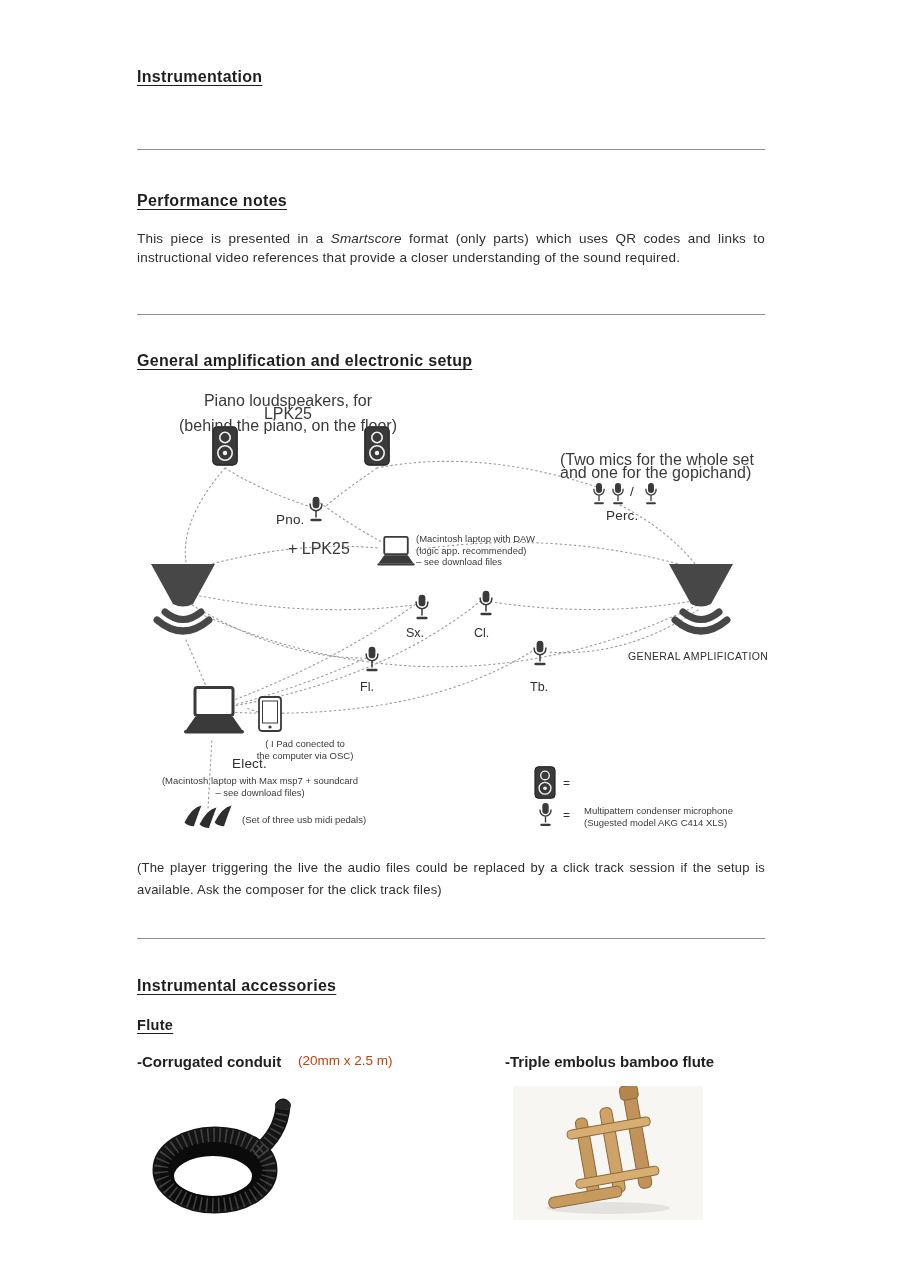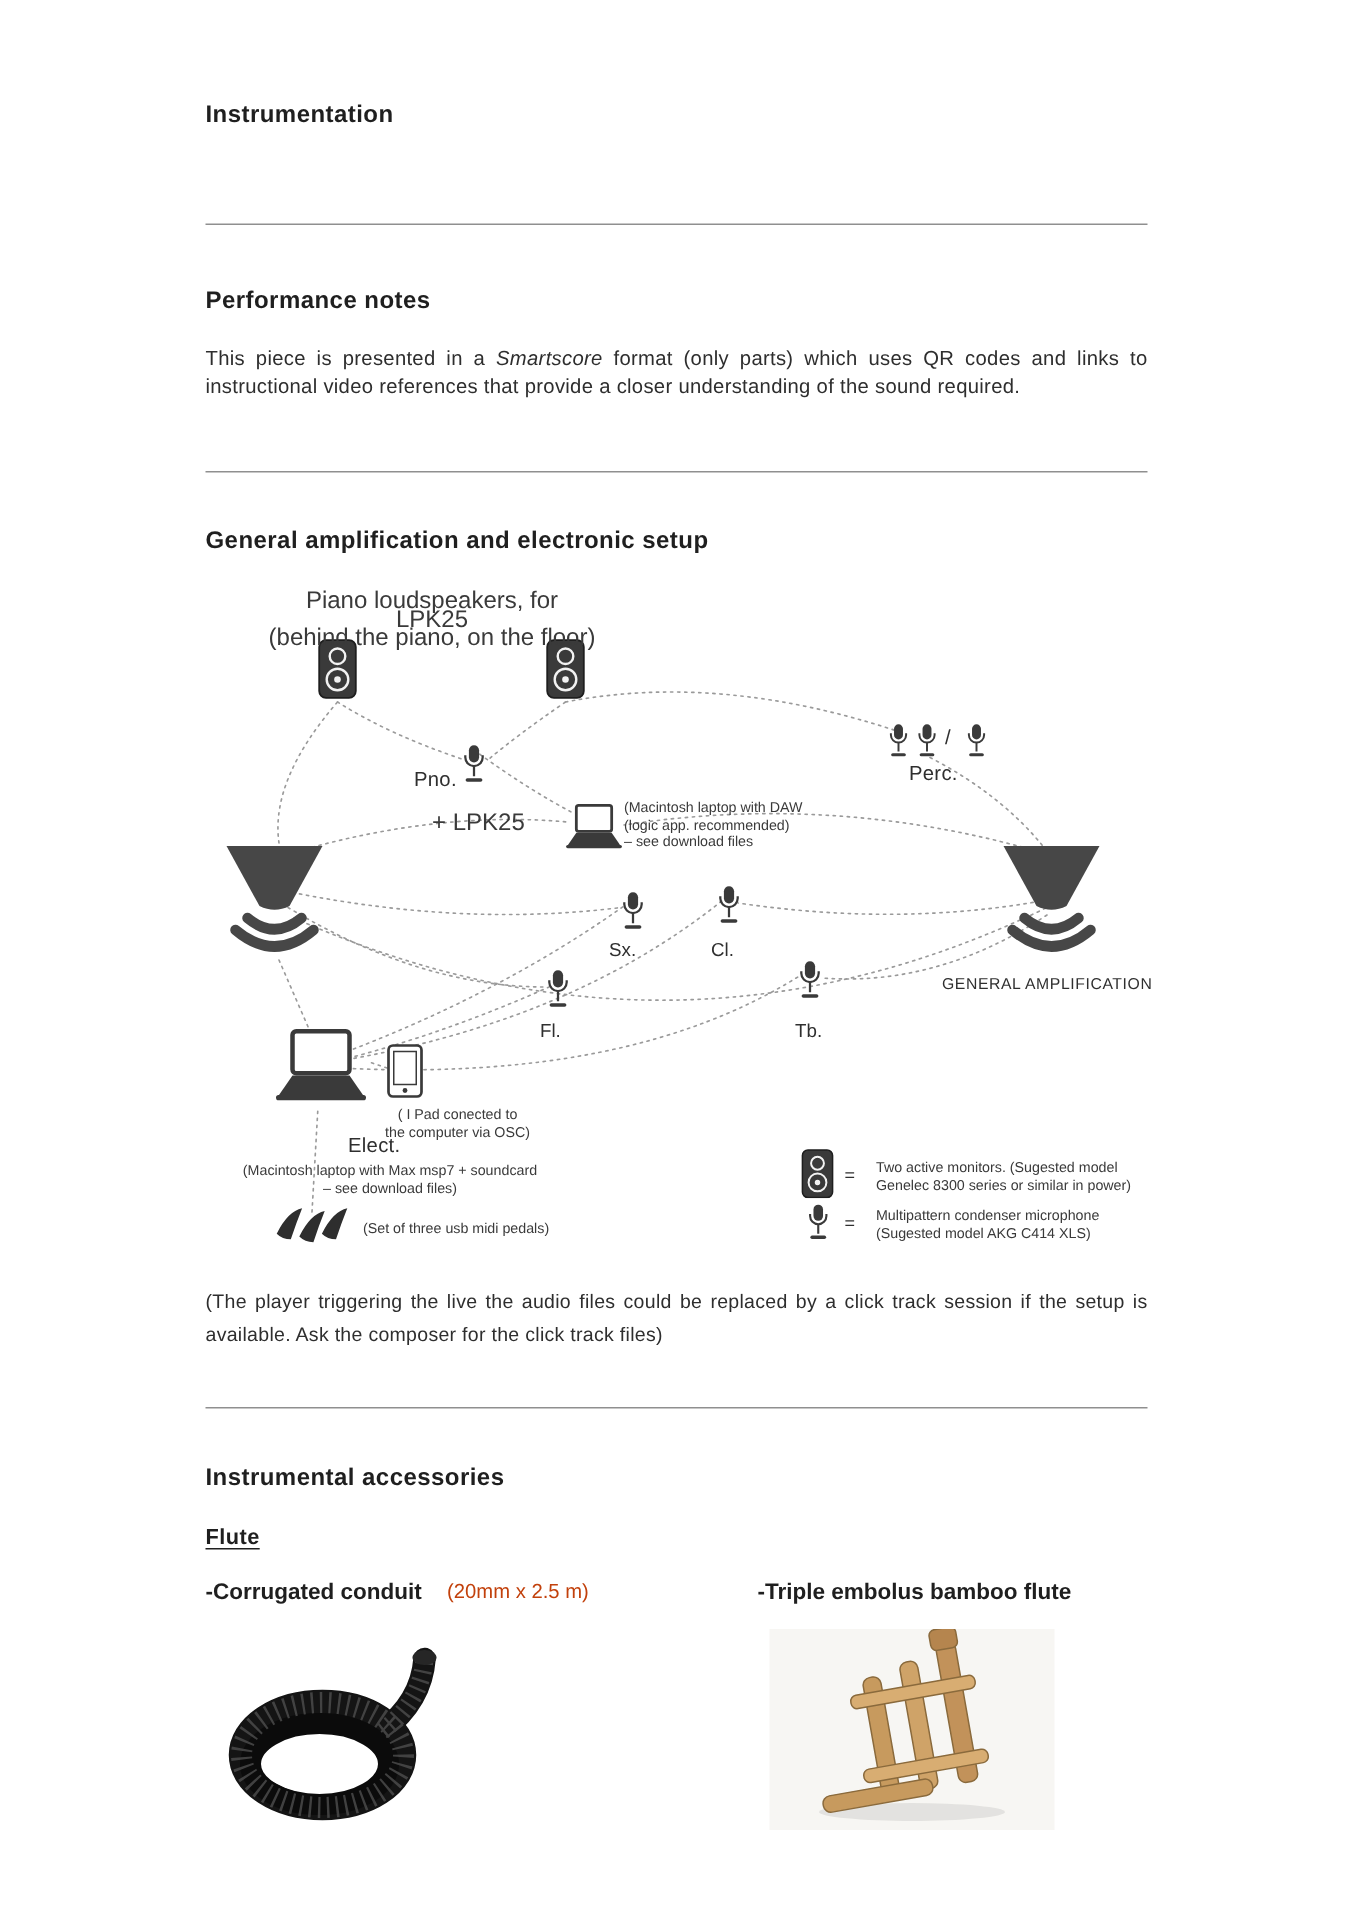--- a/index.html
+++ b/index.html
@@ -3,21 +3,21 @@
 <meta charset="utf-8">
 <style>
   html,body{margin:0;padding:0;background:#fff;}
   .page{
     position:relative;width:900px;height:1272px;background:#ffffff;
     font-family:"Liberation Sans", sans-serif;color:#2e2e2e;overflow:hidden;
   }
   .abs{position:absolute;}
   h2.sec-h{
     margin:0;font-size:16px;font-weight:bold;color:#1f1f1f;
-    text-underline-offset:3px;letter-spacing:.3px;
+    text-decoration:underline;text-underline-offset:3px;letter-spacing:.3px;
   }
   h3.sub-h{
     margin:0;font-size:14.5px;font-weight:bold;color:#1f1f1f;
     text-decoration:underline;text-underline-offset:3px;letter-spacing:.3px;
   }
   .body-text{font-size:13.5px;line-height:19px;color:#2e2e2e;letter-spacing:.2px;margin:0;}
   .just{text-align:justify;text-align-last:left;}
   .rule{position:absolute;left:137px;width:628px;border:none;border-top:1px solid #8f8f8f;margin:0;}
   
   .diagram{position:absolute;left:0;top:390px;width:900px;height:462px;}
@@ -116,20 +116,22 @@
 
     <div class="dlabel center" style="left:178px;top:5px;width:220px;">Piano loudspeakers, for LPK25
 (behind the piano, on the floor)</div>
     <svg class="icon" style="left:212px;top:36px;" width="26" height="40">
         <use href="#icon-monitor"></use>
       </svg>
     <svg class="icon" style="left:364px;top:36px;" width="26" height="40">
         <use href="#icon-monitor"></use>
       </svg>
 
+    <div class="dlabel" style="left:560px;top:64px;width:200px;">(Two mics for the whole set
+and one for the gopichand)</div>
     <svg class="icon" style="left:592px;top:92px;" width="14" height="24">
         <use href="#icon-mic"></use>
       </svg>
     <svg class="icon" style="left:611px;top:92px;" width="14" height="24">
         <use href="#icon-mic"></use>
       </svg>
     <div class="lab-lg" style="left:630px;top:94px;">/</div>
     <svg class="icon" style="left:644px;top:92px;" width="14" height="24">
         <use href="#icon-mic"></use>
       </svg>
@@ -185,22 +187,20 @@
 – see download files)</div>
     <svg class="icon" style="left:182px;top:408px;" width="52" height="32">
         <use href="#icon-pedals"></use>
       </svg>
     <div class="dlabel tiny" style="left:242px;top:424px;">(Set of three usb midi pedals)</div>
 
     <svg class="icon" style="left:534px;top:376px;" width="22" height="33">
         <use href="#icon-monitor"></use>
       </svg>
     <div class="eq" style="left:563px;top:386px;">=</div>
-    <div class="dlabel tiny" style="left:584px;top:383px;width:200px;">Two active monitors. (Sugested model
-Genelec 8300 series or similar in power)</div>
     <svg class="icon" style="left:538px;top:412px;" width="15" height="26">
         <use href="#icon-mic"></use>
       </svg>
     <div class="eq" style="left:563px;top:418px;">=</div>
     <div class="dlabel tiny" style="left:584px;top:415px;width:200px;">Multipattern condenser microphone
 (Sugested model AKG C414 XLS)</div>
   </div>
 
   <p class="body-text just abs" style="left:137px;top:857px;width:628px;font-size:13px;line-height:21.5px;">(The player triggering the live the audio files could be replaced by a click track session if the setup is available. Ask the composer for the click track files)</p>
   <hr class="rule" style="top:938px;">

